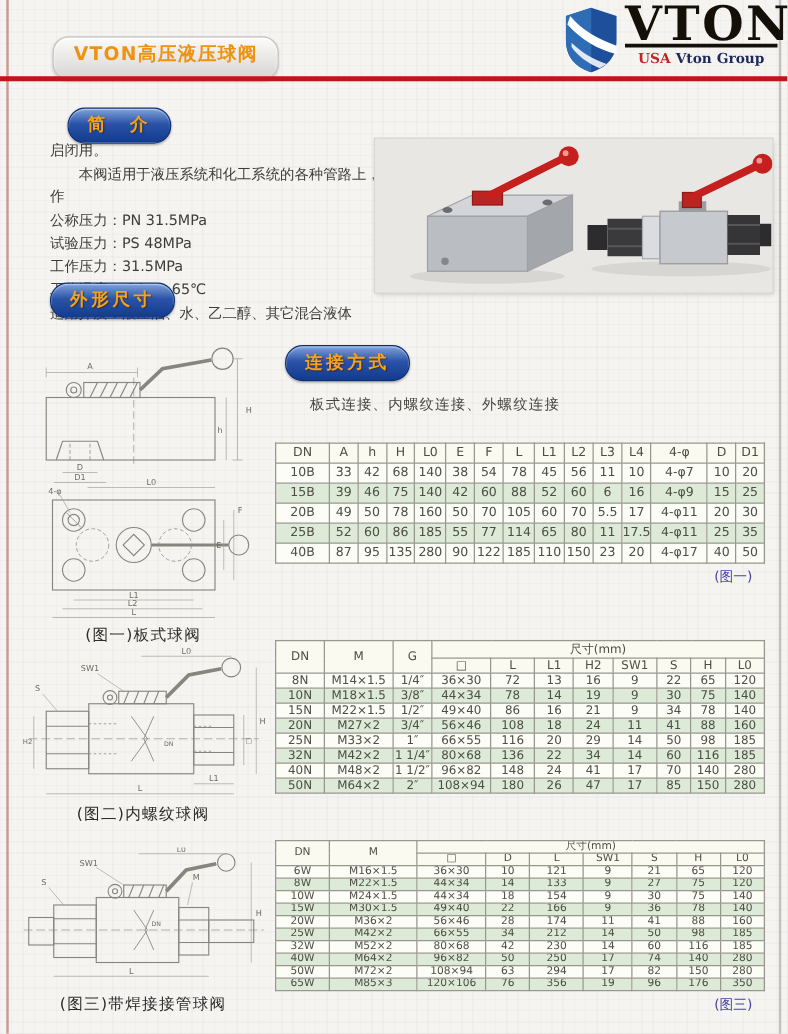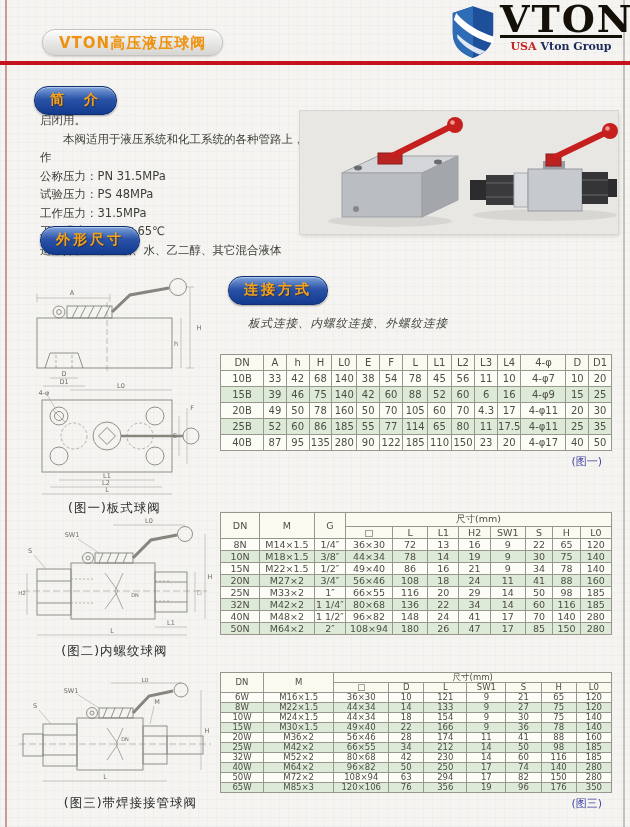--- a/index.html
+++ b/index.html
@@ -6,21 +6,21 @@
   body{font-family:"DejaVu Sans",sans-serif;background:#cfcfcd;}
   .page{position:relative;width:630px;height:827px;margin:0 auto;overflow:hidden;
     background-color:#f5f4f1;
     background-image:
       repeating-linear-gradient(0deg, rgba(150,160,180,.06) 0 1px, transparent 1px 9px),
       repeating-linear-gradient(90deg, rgba(150,160,180,.06) 0 1px, transparent 1px 9px);}
   .edge-left{position:absolute;left:5px;top:0;width:2px;height:100%;background:rgba(155,45,40,.45);}
   .edge-right{position:absolute;right:5px;top:0;width:2px;height:100%;background:rgba(110,100,95,.35);}
   .red-rule{position:absolute;left:0;top:61px;width:630px;height:4px;background:#c3131b;}
 
-  .title-badge{position:absolute;left:42px;top:29px;padding:4px 16px 2px;
+  .title-badge{position:absolute;left:42px;top:29px;padding:4px 16px 10px;
     background:linear-gradient(180deg,#fbfbfa,#d6d5d2);border:1px solid #c3c2bf;border-radius:13px;
     color:#ee9311;font-weight:bold;font-size:15px;letter-spacing:1px;
     box-shadow:inset 0 1px 2px #fff,0 1px 2px rgba(0,0,0,.15);}
 
   .logo{position:absolute;left:450px;top:3px;width:172px;}
   .logo-shield{position:absolute;left:0;top:2px;}
   .logo-text{position:absolute;left:50px;top:0;width:122px;}
   .logo-brand{font-family:"DejaVu Serif",serif;font-weight:bold;font-size:38px;line-height:32px;
     color:#141008;letter-spacing:2px;border-bottom:3px solid #141008;display:block;text-align:center;}
   .logo-sub{font-family:"DejaVu Serif",serif;font-weight:bold;font-size:11px;margin-top:2px;display:block;text-align:center;}
@@ -28,21 +28,21 @@
   .logo-group{color:#1c2a5a;margin-left:4px;}
 
   .pill-blue{position:absolute;padding:4px 15px 5px;border-radius:14px;
     background:linear-gradient(180deg,#7fa3da 0%,#2a53a8 45%,#123a8e 100%);
     border:1px solid #0e2f74;color:#f7a318;font-weight:bold;font-size:14px;letter-spacing:3px;
     box-shadow:0 1px 2px rgba(0,0,0,.35), inset 0 1px 1px rgba(255,255,255,.45);
     text-shadow:1px 1px 1px rgba(60,30,0,.55);white-space:nowrap;}
 
   .intro-text{position:absolute;left:40px;top:111px;width:272px;font-size:11.5px;
     color:#3d3d38;line-height:18.5px;}
-  .conn-text{position:absolute;left:248px;top:316px;font-size:11.5px;color:#45453e;letter-spacing:1px;font-style:italic;}
+  .conn-text{position:absolute;left:248px;top:316px;font-size:11.5px;color:#45453e;letter-spacing:1px;}
 
   .photo{position:absolute;left:300px;top:111px;width:318px;height:123px;background:#e9e7e4;
     box-shadow:0 0 0 1px #d8d6d1, 1px 2px 4px rgba(0,0,0,.15);}
 
   .drawing{position:absolute;}
   .fig-cap{position:absolute;width:205px;text-align:center;color:#2c2c2c;font-size:12.5px;letter-spacing:1px;}
 
   .tbl-wrap{position:absolute;left:220px;width:392px;}
   table{border-collapse:collapse;table-layout:fixed;width:100%;background:#fdfdf8;}
   th,td{border:1px solid #97978e;text-align:center;color:#4e4e44;font-weight:normal;overflow:hidden;white-space:nowrap;}
@@ -73,21 +73,21 @@
         <path d="M6 26 C13 33 22 38 31 41 L26 44 C18 41 10 35 6 29 Z" fill="#ffffff" opacity=".85"></path>
       </svg>
     </span>
     <span class="logo-text">
       <span class="logo-brand">VTON</span>
       <span class="logo-sub"><span class="logo-usa">USA</span><span class="logo-group">Vton Group</span></span>
     </span>
   </div>
   <div class="red-rule"></div>
 
-  <div class="pill-blue" style="left:34px;top:86px;font-family:Liberation Serif, serif;">简　介</div>
+  <div class="pill-blue" style="left:54px;top:86px;font-family:Liberation Serif, serif;">简　介</div>
   <div class="intro-text" id="intro-lines">
       <div>启闭用。</div>
       <div>　　本阀适用于液压系统和化工系统的各种管路上，作</div>
       <div>公称压力：PN 31.5MPa</div>
       <div>试验压力：PS 48MPa</div>
       <div>工作压力：31.5MPa</div>
       <div>工作温度：-20～+65℃</div>
       <div>适用介质：液压油、水、乙二醇、其它混合液体</div>
     </div>
 
@@ -256,21 +256,21 @@
         <text x="130" y="3.5" font-size="6">L0</text>
         <text x="56" y="15">SW1</text>
         <text x="142" y="26">M</text>
         <text x="20" y="30">S</text>
         <text x="110" y="63" font-size="5">DN</text>
         <text x="90" y="101">L</text>
         <text x="192" y="55">H</text>
       </g>
     </svg>
   </div>
-  <div class="fig-cap" style="left:28px;top:795px;">(图三)带焊接接管球阀</div>
+  <div class="fig-cap" style="left:12px;top:795px;">(图三)带焊接接管球阀</div>
 
   <div class="tbl-wrap" style="top:354px;">
     <table class="tbl1" id="t1">
       <colgroup>
           <col style="width:11%">
           <col style="width:5.8%">
           <col style="width:5.8%">
           <col style="width:5.8%">
           <col style="width:6.4%">
           <col style="width:5.8%">
@@ -342,21 +342,21 @@
             <td>20B</td>
             <td>49</td>
             <td>50</td>
             <td>78</td>
             <td>160</td>
             <td>50</td>
             <td>70</td>
             <td>105</td>
             <td>60</td>
             <td>70</td>
-            <td>4.3</td>
+            <td>5.5</td>
             <td>17</td>
             <td>4-φ11</td>
             <td>20</td>
             <td>30</td>
           </tr>
           <tr>
             <td>25B</td>
             <td>52</td>
             <td>60</td>
             <td>86</td>

